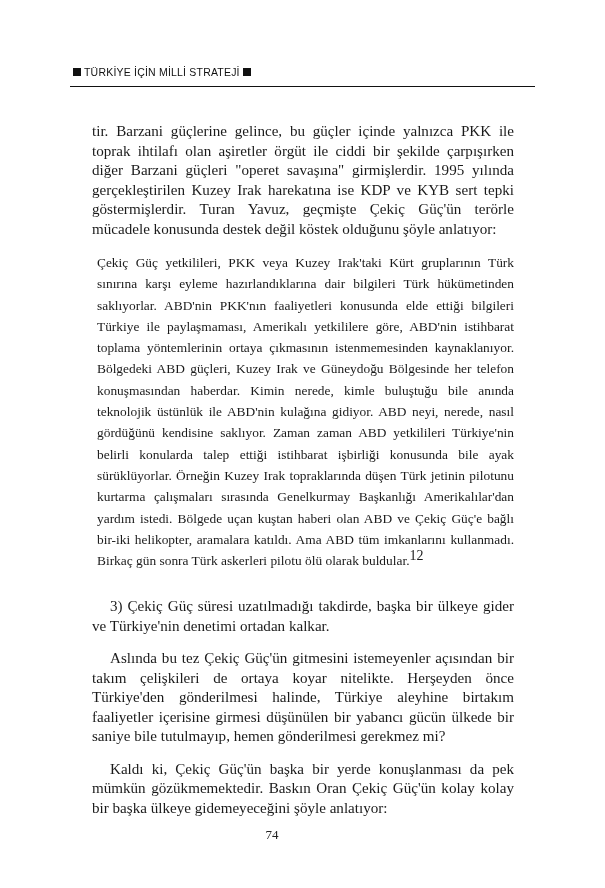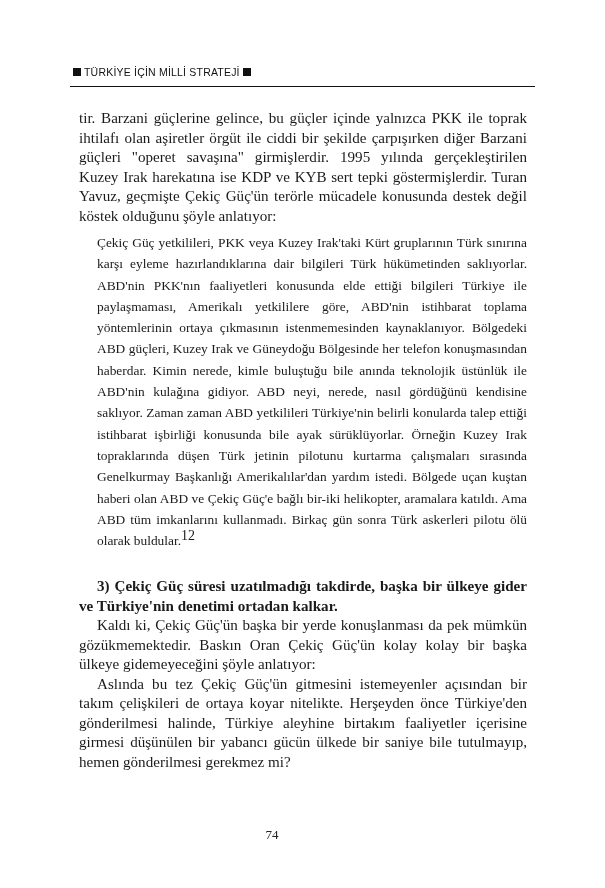--- a/index.html
+++ b/index.html
@@ -3,37 +3,37 @@
 <meta charset="utf-8">
 <style>
   html, body { margin: 0; padding: 0; background: #ffffff; }
   body { width: 605px; height: 888px; position: relative; overflow: hidden;
          font-family: "Liberation Serif", "DejaVu Serif", serif; color: #1a1a1a; }
   .running-head { position: absolute; top: 66px; left: 70px; width: 465px; 
         font-family: "Liberation Sans", "DejaVu Sans", sans-serif; font-size: 10.5px; letter-spacing: 0.2px; color: #111; }
   .running-head .sq { display: inline-block; width: 8px; height: 8px; background: #111; vertical-align: -0px; margin: 0 3px; }
   .rule { position: absolute; top: 86px; left: 70px; width: 465px; height: 0; border-top: 1.3px solid #111; }
   .body { position: absolute; top: 109px; left: 79px; width: 448px; }
-  p { margin: 0; text-align: justify; }
+  p { margin: 13px; text-align: justify; }
   .main { font-size: 15.1px; line-height: 19.5px; }
   .indent { text-indent: 18px; }
   .quote { font-size: 13.4px; line-height: 21.3px; margin-left: 18px; margin-top: 6px; }
-  .heading { font-weight: bold; font-size: 15.1px; line-height: 19.5px; text-indent: 18px; margin-top: 26px; }
+  .heading { font-weight: normal; font-size: 15.1px; line-height: 19.5px; text-indent: 18px; margin-top: 26px; }
   sup { font-size: 14px; vertical-align: 5px; line-height: 0; }
   .page-number { position: absolute; top: 827px; left: 0; width: 544px; text-align: center; font-size: 13px; color: #222; }
 </style>
 </head>
 <body>
 
 <div class="running-head">
   <span class="sq"></span><span>TÜRKİYE İÇİN MİLLİ STRATEJİ</span><span class="sq"></span>
 </div>
 <div class="rule"></div>
 
 <div class="body">
   <p class="main">tir. Barzani güçlerine gelince, bu güçler içinde yalnızca PKK ile toprak ihtilafı olan aşiretler örgüt ile ciddi bir şekilde çarpışırken diğer Barzani güçleri "operet savaşına" girmişlerdir. 1995 yılında gerçekleştirilen Kuzey Irak harekatına ise KDP ve KYB sert tepki göstermişlerdir. Turan Yavuz, geçmişte Çekiç Güç'ün terörle mücadele konusunda destek değil köstek olduğunu şöyle anlatıyor:</p>
   <p class="quote"><span>Çekiç Güç yetkilileri, PKK veya Kuzey Irak'taki Kürt gruplarının Türk sınırına karşı eyleme hazırlandıklarına dair bilgileri Türk hükümetinden saklıyorlar. ABD'nin PKK'nın faaliyetleri konusunda elde ettiği bilgileri Türkiye ile paylaşmaması, Amerikalı yetkililere göre, ABD'nin istihbarat toplama yöntemlerinin ortaya çıkmasının istenmemesinden kaynaklanıyor. Bölgedeki ABD güçleri, Kuzey Irak ve Güneydoğu Bölgesinde her telefon konuşmasından haberdar. Kimin nerede, kimle buluştuğu bile anında teknolojik üstünlük ile ABD'nin kulağına gidiyor. ABD neyi, nerede, nasıl gördüğünü kendisine saklıyor. Zaman zaman ABD yetkilileri Türkiye'nin belirli konularda talep ettiği istihbarat işbirliği konusunda bile ayak sürüklüyorlar. Örneğin Kuzey Irak topraklarında düşen Türk jetinin pilotunu kurtarma çalışmaları sırasında Genelkurmay Başkanlığı Amerikalılar'dan yardım istedi. Bölgede uçan kuştan haberi olan ABD ve Çekiç Güç'e bağlı bir-iki helikopter, aramalara katıldı. Ama ABD tüm imkanlarını kullanmadı. Birkaç gün sonra Türk askerleri pilotu ölü olarak buldular.</span><sup>12</sup></p>
   <p class="heading">3) Çekiç Güç süresi uzatılmadığı takdirde, başka bir ülkeye gider ve Türkiye'nin denetimi ortadan kalkar.</p>
+  <p class="main indent">Aslında bu tez Çekiç Güç'ün gitmesini istemeyenler açısından bir takım çelişkileri de ortaya koyar nitelikte. Herşeyden önce Türkiye'den gönderilmesi halinde, Türkiye aleyhine birtakım faaliyetler içerisine girmesi düşünülen bir yabancı gücün ülkede bir saniye bile tutulmayıp, hemen gönderilmesi gerekmez mi?</p>
   <p class="main indent">Kaldı ki, Çekiç Güç'ün başka bir yerde konuşlanması da pek mümkün gözükmemektedir. Baskın Oran Çekiç Güç'ün kolay kolay bir başka ülkeye gidemeyeceğini şöyle anlatıyor:</p>
-  <p class="main indent">Aslında bu tez Çekiç Güç'ün gitmesini istemeyenler açısından bir takım çelişkileri de ortaya koyar nitelikte. Herşeyden önce Türkiye'den gönderilmesi halinde, Türkiye aleyhine birtakım faaliyetler içerisine girmesi düşünülen bir yabancı gücün ülkede bir saniye bile tutulmayıp, hemen gönderilmesi gerekmez mi?</p>
 </div>
 
 <div class="page-number">74</div>
 
 </body></html>

